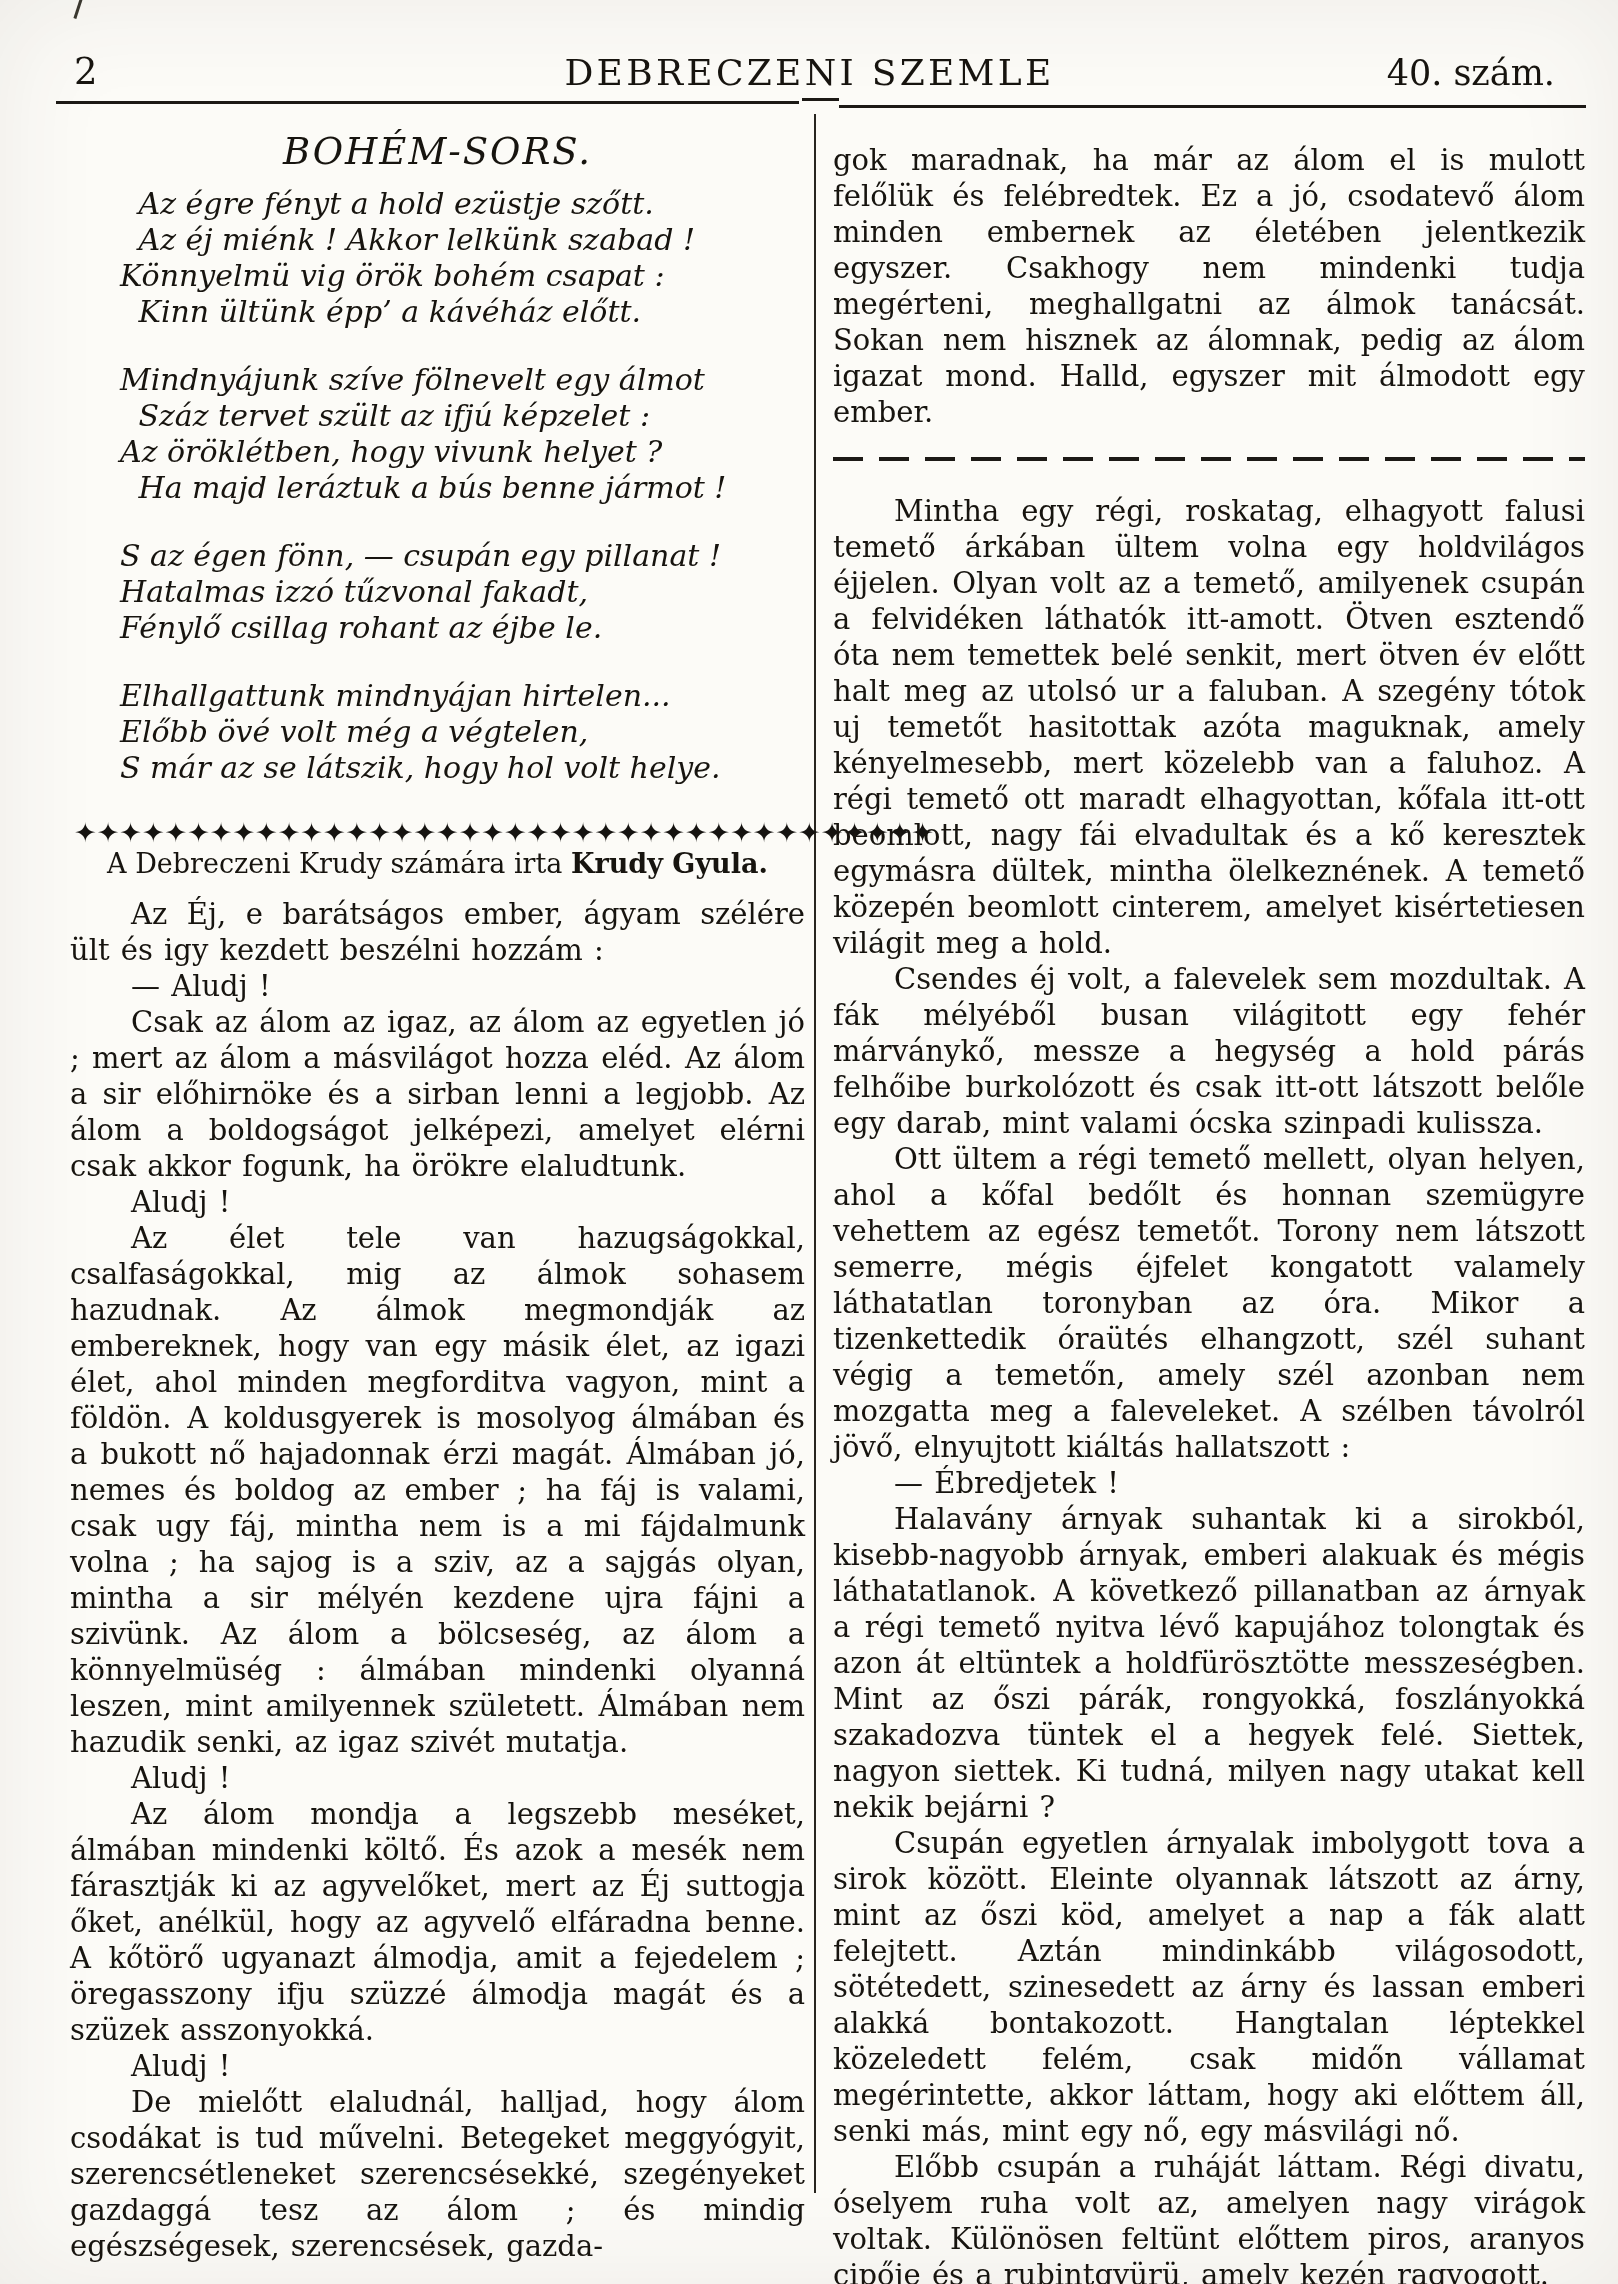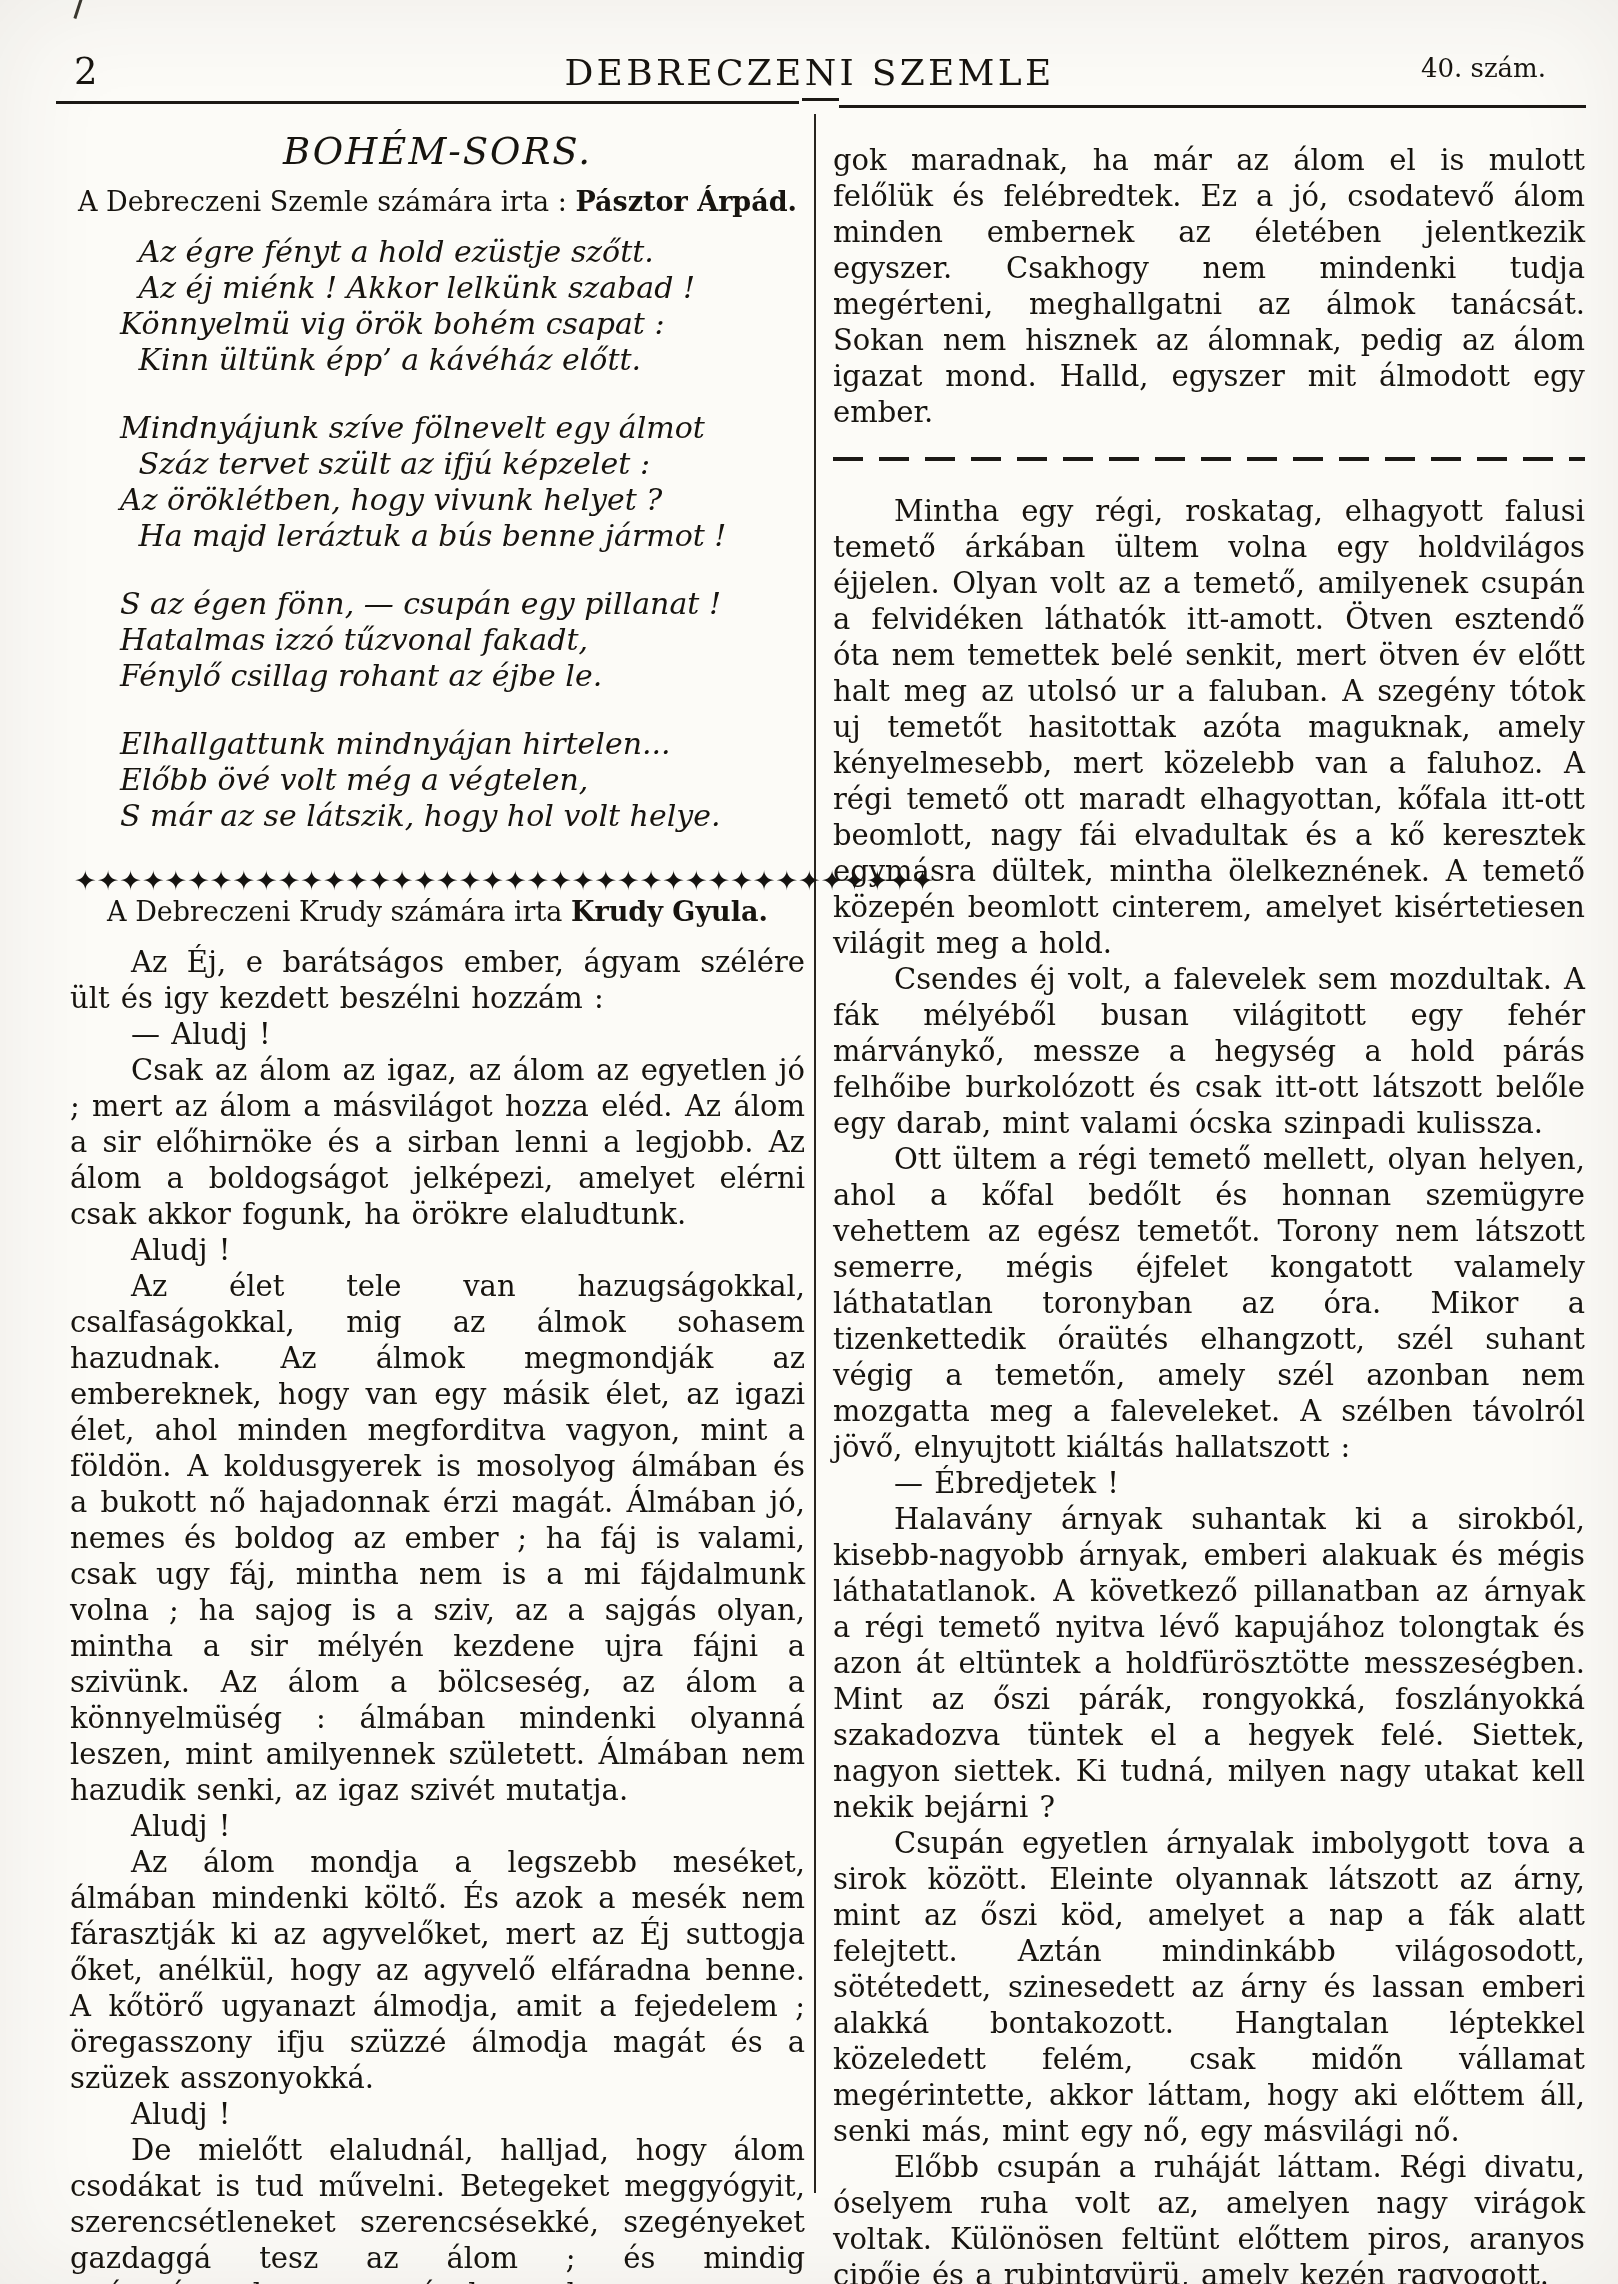--- a/index.html
+++ b/index.html
@@ -7,21 +7,21 @@
   .page {
     position:relative; width:1619px; height:2284px;
     background:#fcfbf7; overflow:hidden;
     font-family:"DejaVu Serif", serif; color:#17140f;
     box-shadow: inset 0 0 106px rgba(60,55,45,.08);
   }
   
   .page-num   { position:absolute; left:74px;  top:50px;  font-size:37px; }
   .masthead   { position:absolute; left:0; right:0; top:52px; text-align:center;
                 font-size:36px; letter-spacing:3.3px; }
-  .issue      { position:absolute; right:73px; top:53px;  font-size:26px;margin-left:12px; }
+  .issue      { position:absolute; right:64px; top:53px;  font-size:35px;margin-left:12px; }
   .rule-l     { position:absolute; left:56px;   top:101px; width:743px; height:3.3px; background:#1c1915; }
   .rule-c     { position:absolute; left:802px; top:98px; width:37px;  height:2.6px; background:#1c1915; }
   .rule-r     { position:absolute; left:839px; top:105px; width:747px; height:3.3px; background:#1c1915; }
   .col-divider{ position:absolute; left:814px; top:114px; width:2px; height:2079px; background:#28251f; }
   .corner-mark{ position:absolute; left:77px; top:-4px; width:2.6px; height:22.5px; background:#3a372f; transform:rotate(18deg); }
   
   .col        { position:absolute; top:130px; }
   .col-left   { left:70px;  width:735px; }
   .col-right  { left:833px; top:142px; width:752px; }
   
@@ -54,21 +54,20 @@
   <div class="masthead">DEBRECZENI SZEMLE</div>
   <div class="issue">40. szám.</div>
 
   <div class="rule-l"></div>
   <div class="rule-c"></div>
   <div class="rule-r"></div>
   <div class="col-divider"></div>
 
   <section class="col col-left">
     <h2 class="poem-title">BOHÉM-SORS.</h2>
-    <div class="byline"><span>A Debreczeni Szemle számára irta : </span><b>Pásztor Árpád.</b></div>
 
     <div class="poem">
         <div class="stanza">
           <div class="poem-line ind">Az égre fényt a hold ezüstje szőtt.</div>
           <div class="poem-line ind">Az éj miénk ! Akkor lelkünk szabad !</div>
           <div class="poem-line">Könnyelmü vig örök bohém csapat :</div>
           <div class="poem-line ind">Kinn ültünk épp’ a kávéház előtt.</div>
         </div>
         <div class="stanza">
           <div class="poem-line">Mindnyájunk szíve fölnevelt egy álmot</div>

